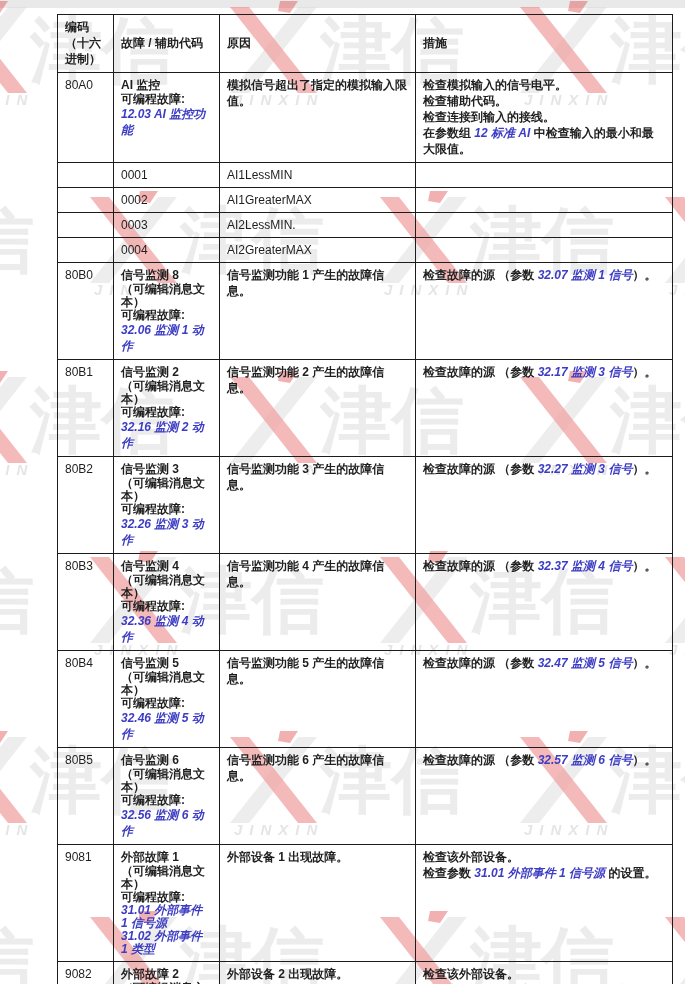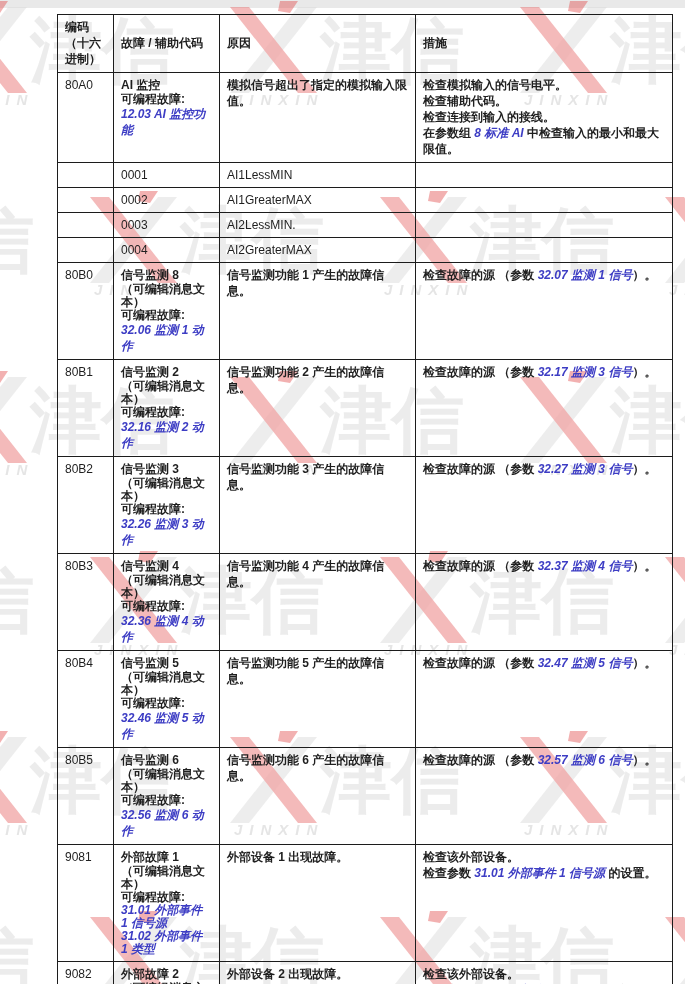--- a/index.html
+++ b/index.html
@@ -252,21 +252,21 @@
             <div class="ln small"><span>可编程故障:</span></div>
             <div class="ln"><span class="plink">12.03 AI 监控功能</span></div>
           </td>
           <td class="">
             <div class="ln"><span>模拟信号超出了指定的模拟输入限值。</span></div>
           </td>
           <td class="">
             <div class="ln"><span>检查模拟输入的信号电平。</span></div>
             <div class="ln"><span>检查辅助代码。</span></div>
             <div class="ln"><span>检查连接到输入的接线。</span></div>
-            <div class="ln"><span>在参数组 </span><span class="plink">8 标准 AI</span><span> 中检查输入的最小和最大限值。</span></div>
+            <div class="ln"><span>在参数组 </span><span class="plink">12 标准 AI</span><span> 中检查输入的最小和最大限值。</span></div>
           </td>
         </tr>
         <tr class="aux">
           <td class="code-cell"></td>
           <td class="aux-code">0001</td>
           <td class="aux-name">AI1LessMIN</td>
           <td class=""></td>
         </tr>
         <tr class="aux">
           <td class="code-cell"></td>

